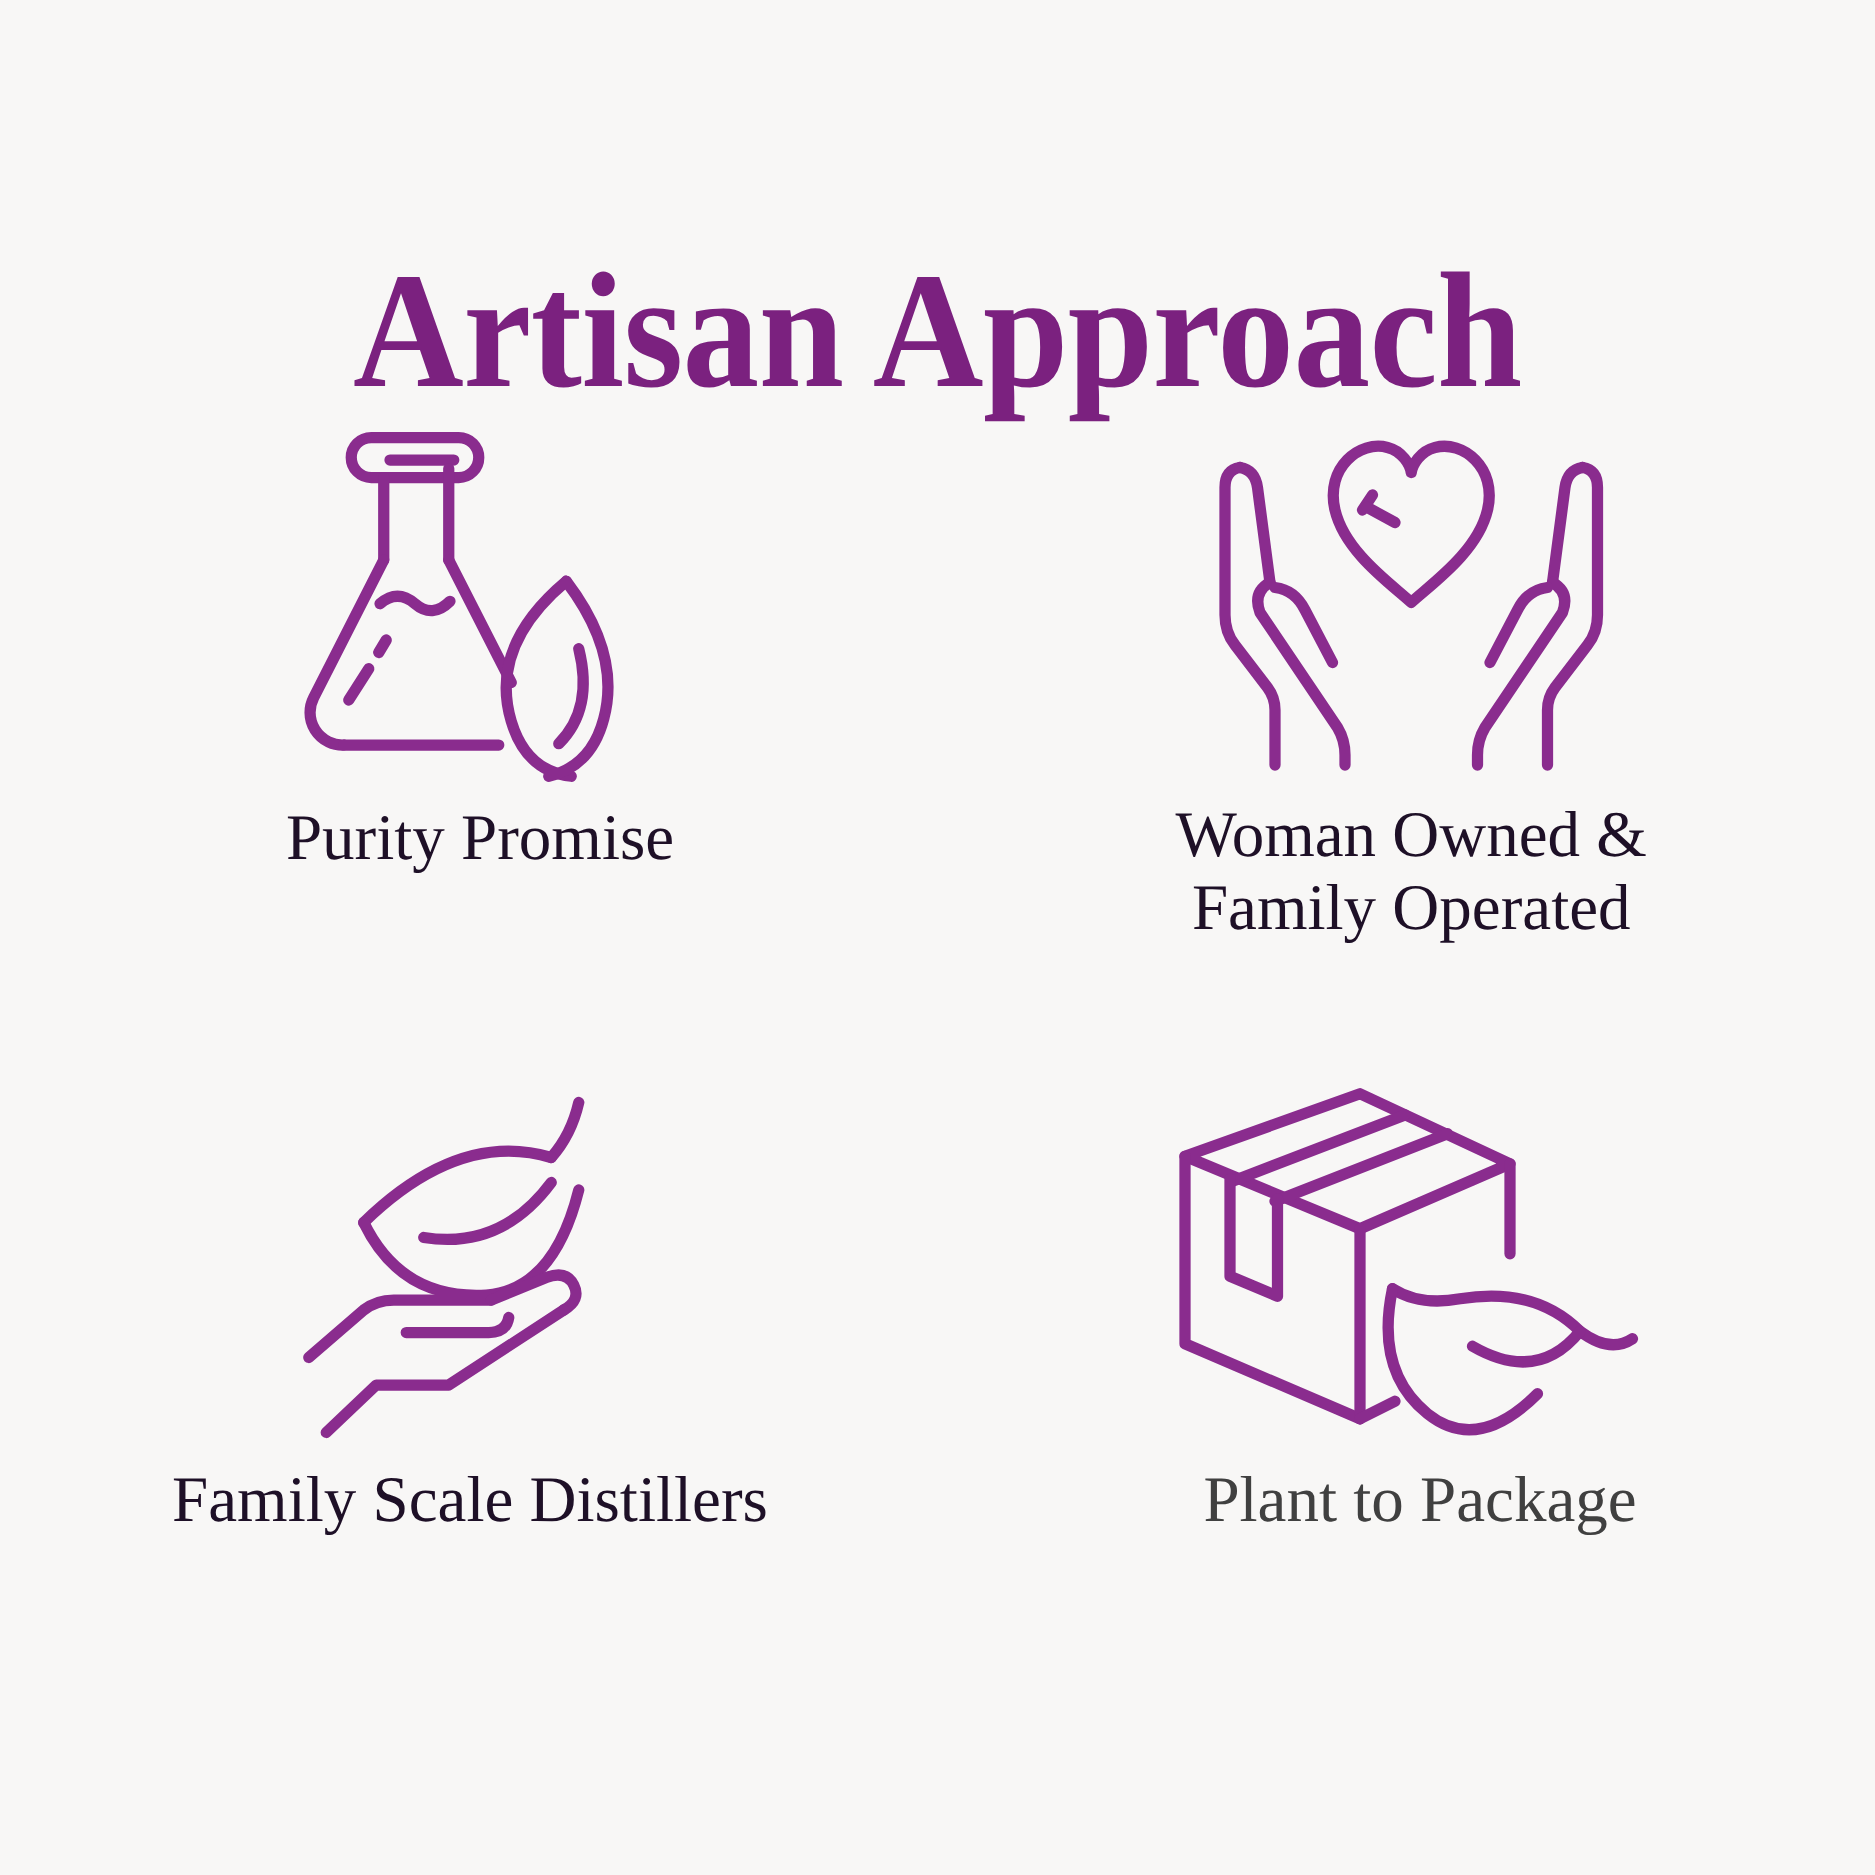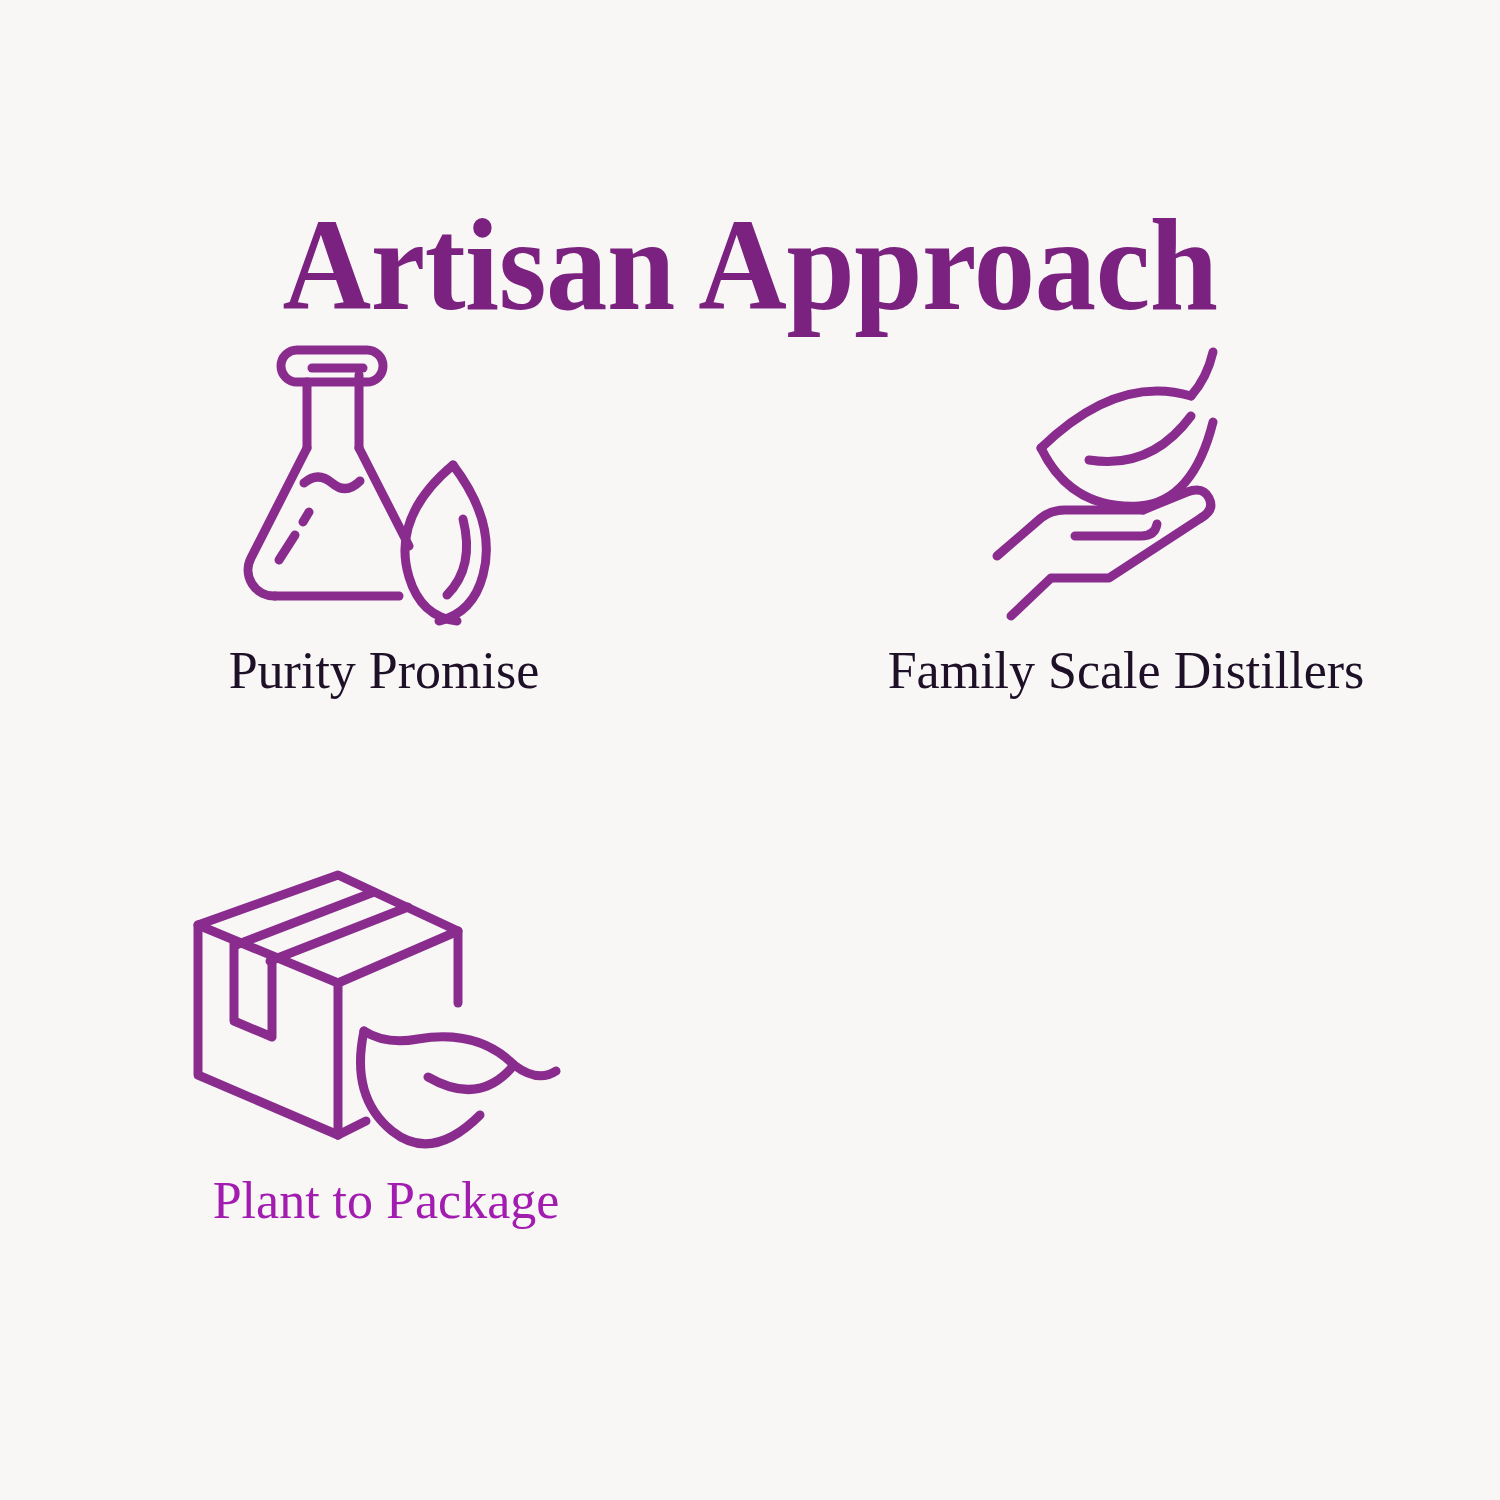--- a/index.html
+++ b/index.html
@@ -124,20 +124,53 @@
 
           <path class="stroke" d="M214 135 q-62 52 -44 112 q12 40 48 44" style="stroke: rgb(138, 44, 142);"></path>
           <path class="stroke" d="M214 135 q44 58 30 110 q-10 38 -44 46" style="stroke: rgb(138, 44, 142);"></path>
 
           <path class="stroke" d="M224 189 q12 48 -16 76" style="stroke: rgb(138, 44, 142);"></path>
         </svg>
       </div>
       <div class="caption" style="color: rgb(30, 16, 39);">Purity Promise</div>
     </div>
 
+    <div class="cell cell-tr">
+      <div class="icon-wrap">
+        <svg width="330" height="300" viewBox="0 0 330 300" aria-hidden="true">
+
+          <path class="stroke" d="M165 152
+                 C 150 138 112 112 104 78
+                 C 96 44 124 22 146 28
+                 C 158 31 164 42 165 48
+                 C 166 42 172 31 184 28
+                 C 206 22 234 44 226 78
+                 C 218 112 180 138 165 152 Z" style="stroke: rgb(138, 44, 142);"></path>
+
+          <path class="stroke" d="M134 66 l-8 12" style="stroke: rgb(138, 44, 142);"></path>
+
+          <path class="stroke" d="M152 88 l-22 -12" style="stroke: rgb(138, 44, 142);"></path>
+
+          <path class="stroke" d="M28 44 q-12 2 -12 16 V162 q0 14 8 24 l26 34 q6 8 6 18 V282" style="stroke: rgb(138, 44, 142);"></path>
+
+          <path class="stroke" d="M28 44 q12 2 14 16 l10 76" style="stroke: rgb(138, 44, 142);"></path>
+
+          <path class="stroke" d="M52 136 q-14 8 -8 24 l62 92 q6 10 6 22 V282" style="stroke: rgb(138, 44, 142);"></path>
+
+          <path class="stroke" d="M56 140 q16 2 24 18 l22 42" style="stroke: rgb(138, 44, 142);"></path>
+
+          <path class="stroke" d="M302 44 q12 2 12 16 V162 q0 14 -8 24 l-26 34 q-6 8 -6 18 V282" style="stroke: rgb(138, 44, 142);"></path>
+          <path class="stroke" d="M302 44 q-12 2 -14 16 l-10 76" style="stroke: rgb(138, 44, 142);"></path>
+          <path class="stroke" d="M278 136 q14 8 8 24 l-62 92 q-6 10 -6 22 V282" style="stroke: rgb(138, 44, 142);"></path>
+          <path class="stroke" d="M274 140 q-16 2 -24 18 l-22 42" style="stroke: rgb(138, 44, 142);"></path>
+        </svg>
+      </div>
+      <div class="caption two-line" style="color: rgb(30, 16, 39);">Woman Owned &amp;
+Family Operated</div>
+    </div>
 
     <div class="cell cell-bl">
       <div class="icon-wrap row2">
         <svg width="270" height="280" viewBox="0 0 270 280" aria-hidden="true">
 
           <path class="stroke" d="M222 12 q-6 26 -22 44" style="stroke: rgb(138, 44, 142);"></path>
 
           <path class="stroke" d="M200 56 q-74 -22 -150 52" style="stroke: rgb(138, 44, 142);"></path>
 
           <path class="stroke" d="M50 108 q30 62 98 58 q54 -4 74 -84" style="stroke: rgb(138, 44, 142);"></path>
@@ -174,17 +207,17 @@
           <path class="stroke" d="M48 78 V156 L86 172 V94" style="stroke: rgb(138, 44, 142);"></path>
 
           <path class="stroke" d="M152 270 l28 -14" style="stroke: rgb(138, 44, 142);"></path>
 
           <path class="stroke" d="M178 166 q22 14 54 8 q60 -10 96 26 q24 18 42 6" style="stroke: rgb(138, 44, 142);"></path>
           <path class="stroke" d="M178 166 q-14 66 28 100 q40 32 88 -16" style="stroke: rgb(138, 44, 142);"></path>
 
           <path class="stroke" d="M242 212 q52 30 86 -12" style="stroke: rgb(138, 44, 142);"></path>
         </svg>
       </div>
-      <div class="caption" style="color: #a21caf;">Plant to Package</div>
+      <div class="caption" style="color: #404040;">Plant to Package</div>
     </div>
 
   </div>
 </div>
 
 </body></html>

